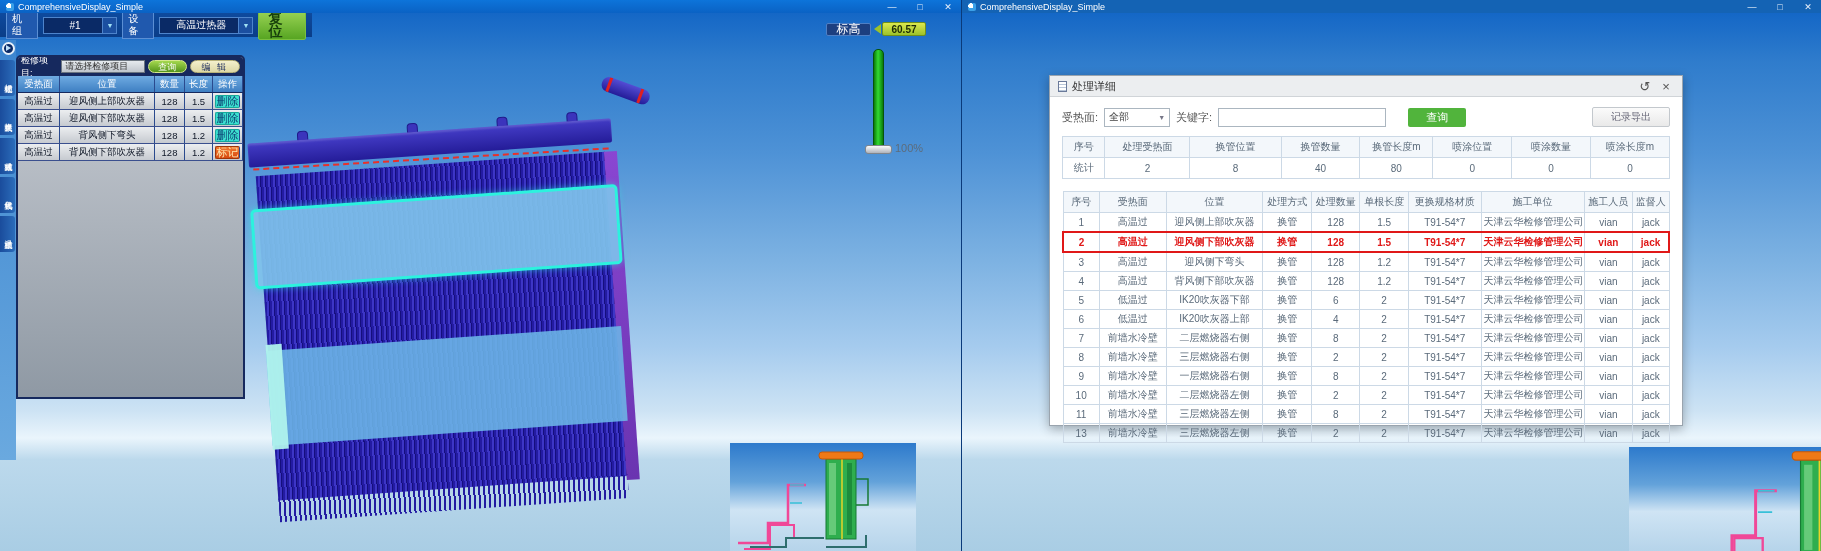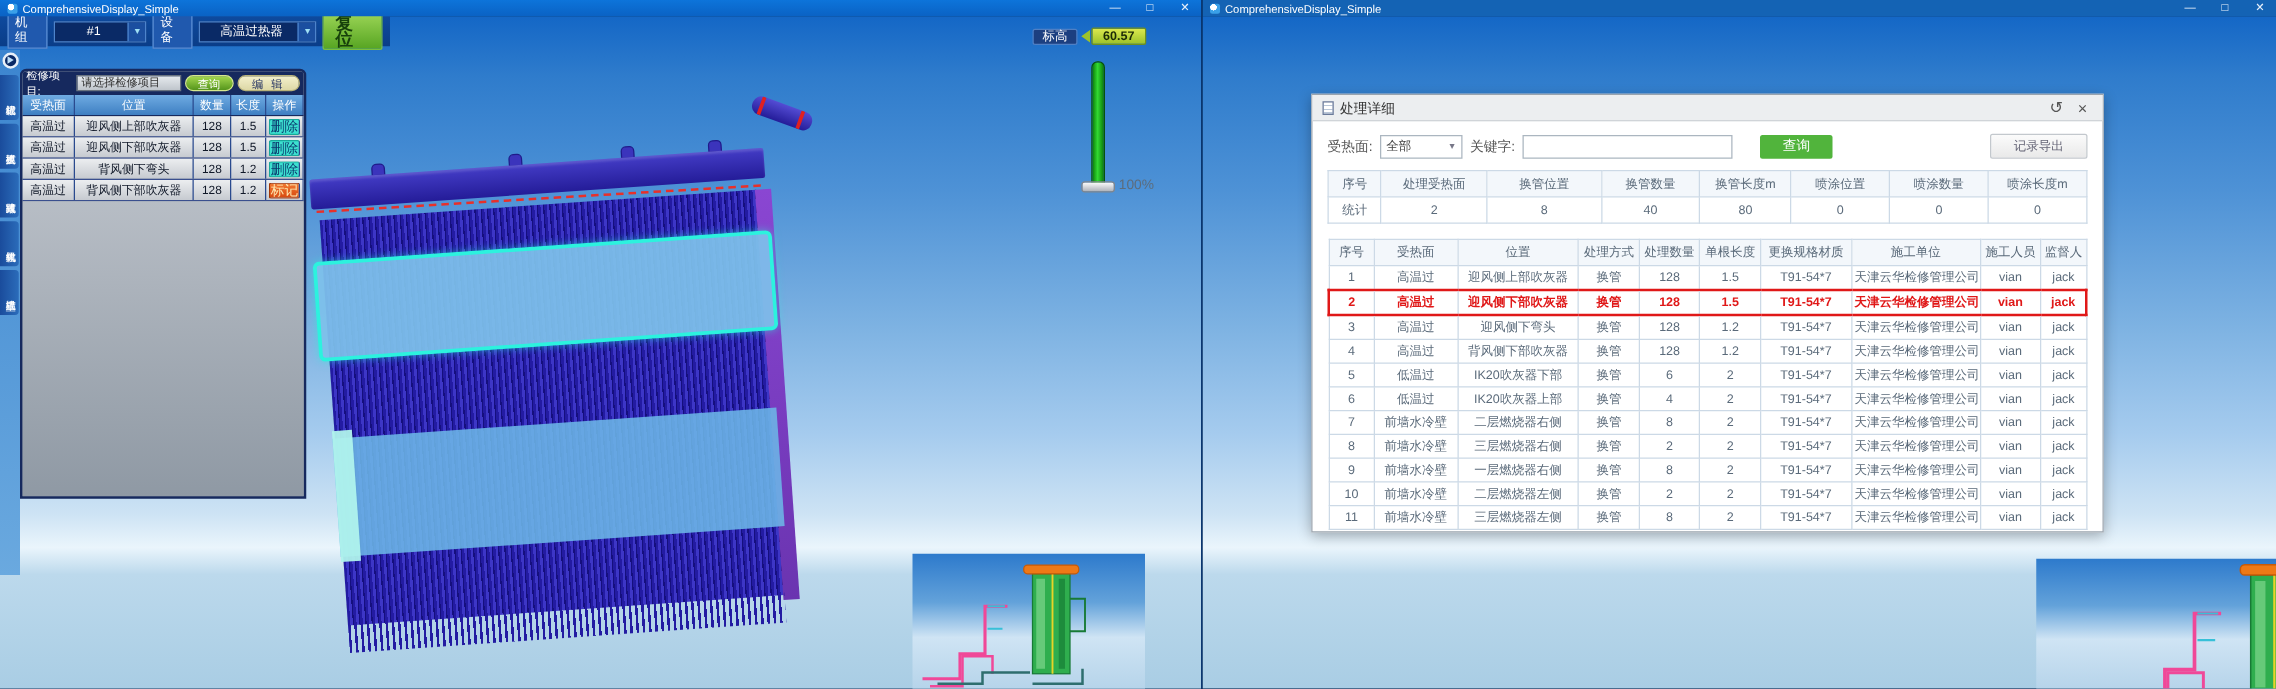--- a/index.html
+++ b/index.html
@@ -111,22 +111,22 @@
   .m-band2 { position:absolute; top:268px; left:12px; right:30px; height:95px;
              background:rgba(108,182,231,.88); }
   .m-band2 i { position:absolute; left:0; top:-6px; bottom:-4px; width:16px;
                background:rgba(175,242,236,.95); }
   .m-fringe { position:absolute; left:14px; right:34px; bottom:-4px; height:24px;
               background:repeating-linear-gradient(90deg,#231ba2 0 2px,transparent 2px 5px); }
 
   
   .gauge { position:absolute; left:826px; top:22px; width:112px; height:140px; z-index:20; }
   .g-row { display:flex; align-items:center; }
-  .g-label { width:36px; height:13px; background:#1c3f80; border:1px solid #4f7fc4;
-             border-radius:2px; color:#fff; font-size:10px; text-align:center; line-height:11px; }
+  .g-label { width:45px; height:13px; background:#1c3f80; border:1px solid #4f7fc4;
+             border-radius:2px; color:#fff; font-size:12px; text-align:center; line-height:11px; }
   .g-arrow { width:0; height:0; border-top:5px solid transparent; border-bottom:5px solid transparent;
              border-right:7px solid #9cc22a; margin:0 1px 0 3px; }
   .g-value { width:44px; height:14px; background:linear-gradient(#dce84e,#9cc22a);
              border:1px solid #70901a; border-radius:2px; color:#1c2a06; font-weight:bold;
              font-size:10px; text-align:center; line-height:13px; }
   .g-bar { position:absolute; left:47px; top:27px; width:11px; height:99px;
            background:linear-gradient(90deg,#0b7c0b,#32da32 45%,#0b7c0b);
            border:1px solid #07540a; border-radius:5px 5px 2px 2px; }
   .g-handle { position:absolute; left:39px; top:123px; width:27px; height:9px;
               background:linear-gradient(#fbfbfb,#aeb2ba); border:1px solid #80858c;
@@ -536,17 +536,29 @@
               <td>前墙水冷壁</td>
               <td>三层燃烧器左侧</td>
               <td>换管</td>
               <td>8</td>
               <td>2</td>
               <td>T91-54*7</td>
               <td>天津云华检修管理公司</td>
               <td>vian</td>
               <td>jack</td>
             </tr>
+            <tr>
+              <td>13</td>
+              <td>前墙水冷壁</td>
+              <td>三层燃烧器左侧</td>
+              <td>换管</td>
+              <td>2</td>
+              <td>2</td>
+              <td>T91-54*7</td>
+              <td>天津云华检修管理公司</td>
+              <td>vian</td>
+              <td>jack</td>
+            </tr>
           </tbody>
         </table>
     </div>
   </div>
 </div>
 
 </body></html>

